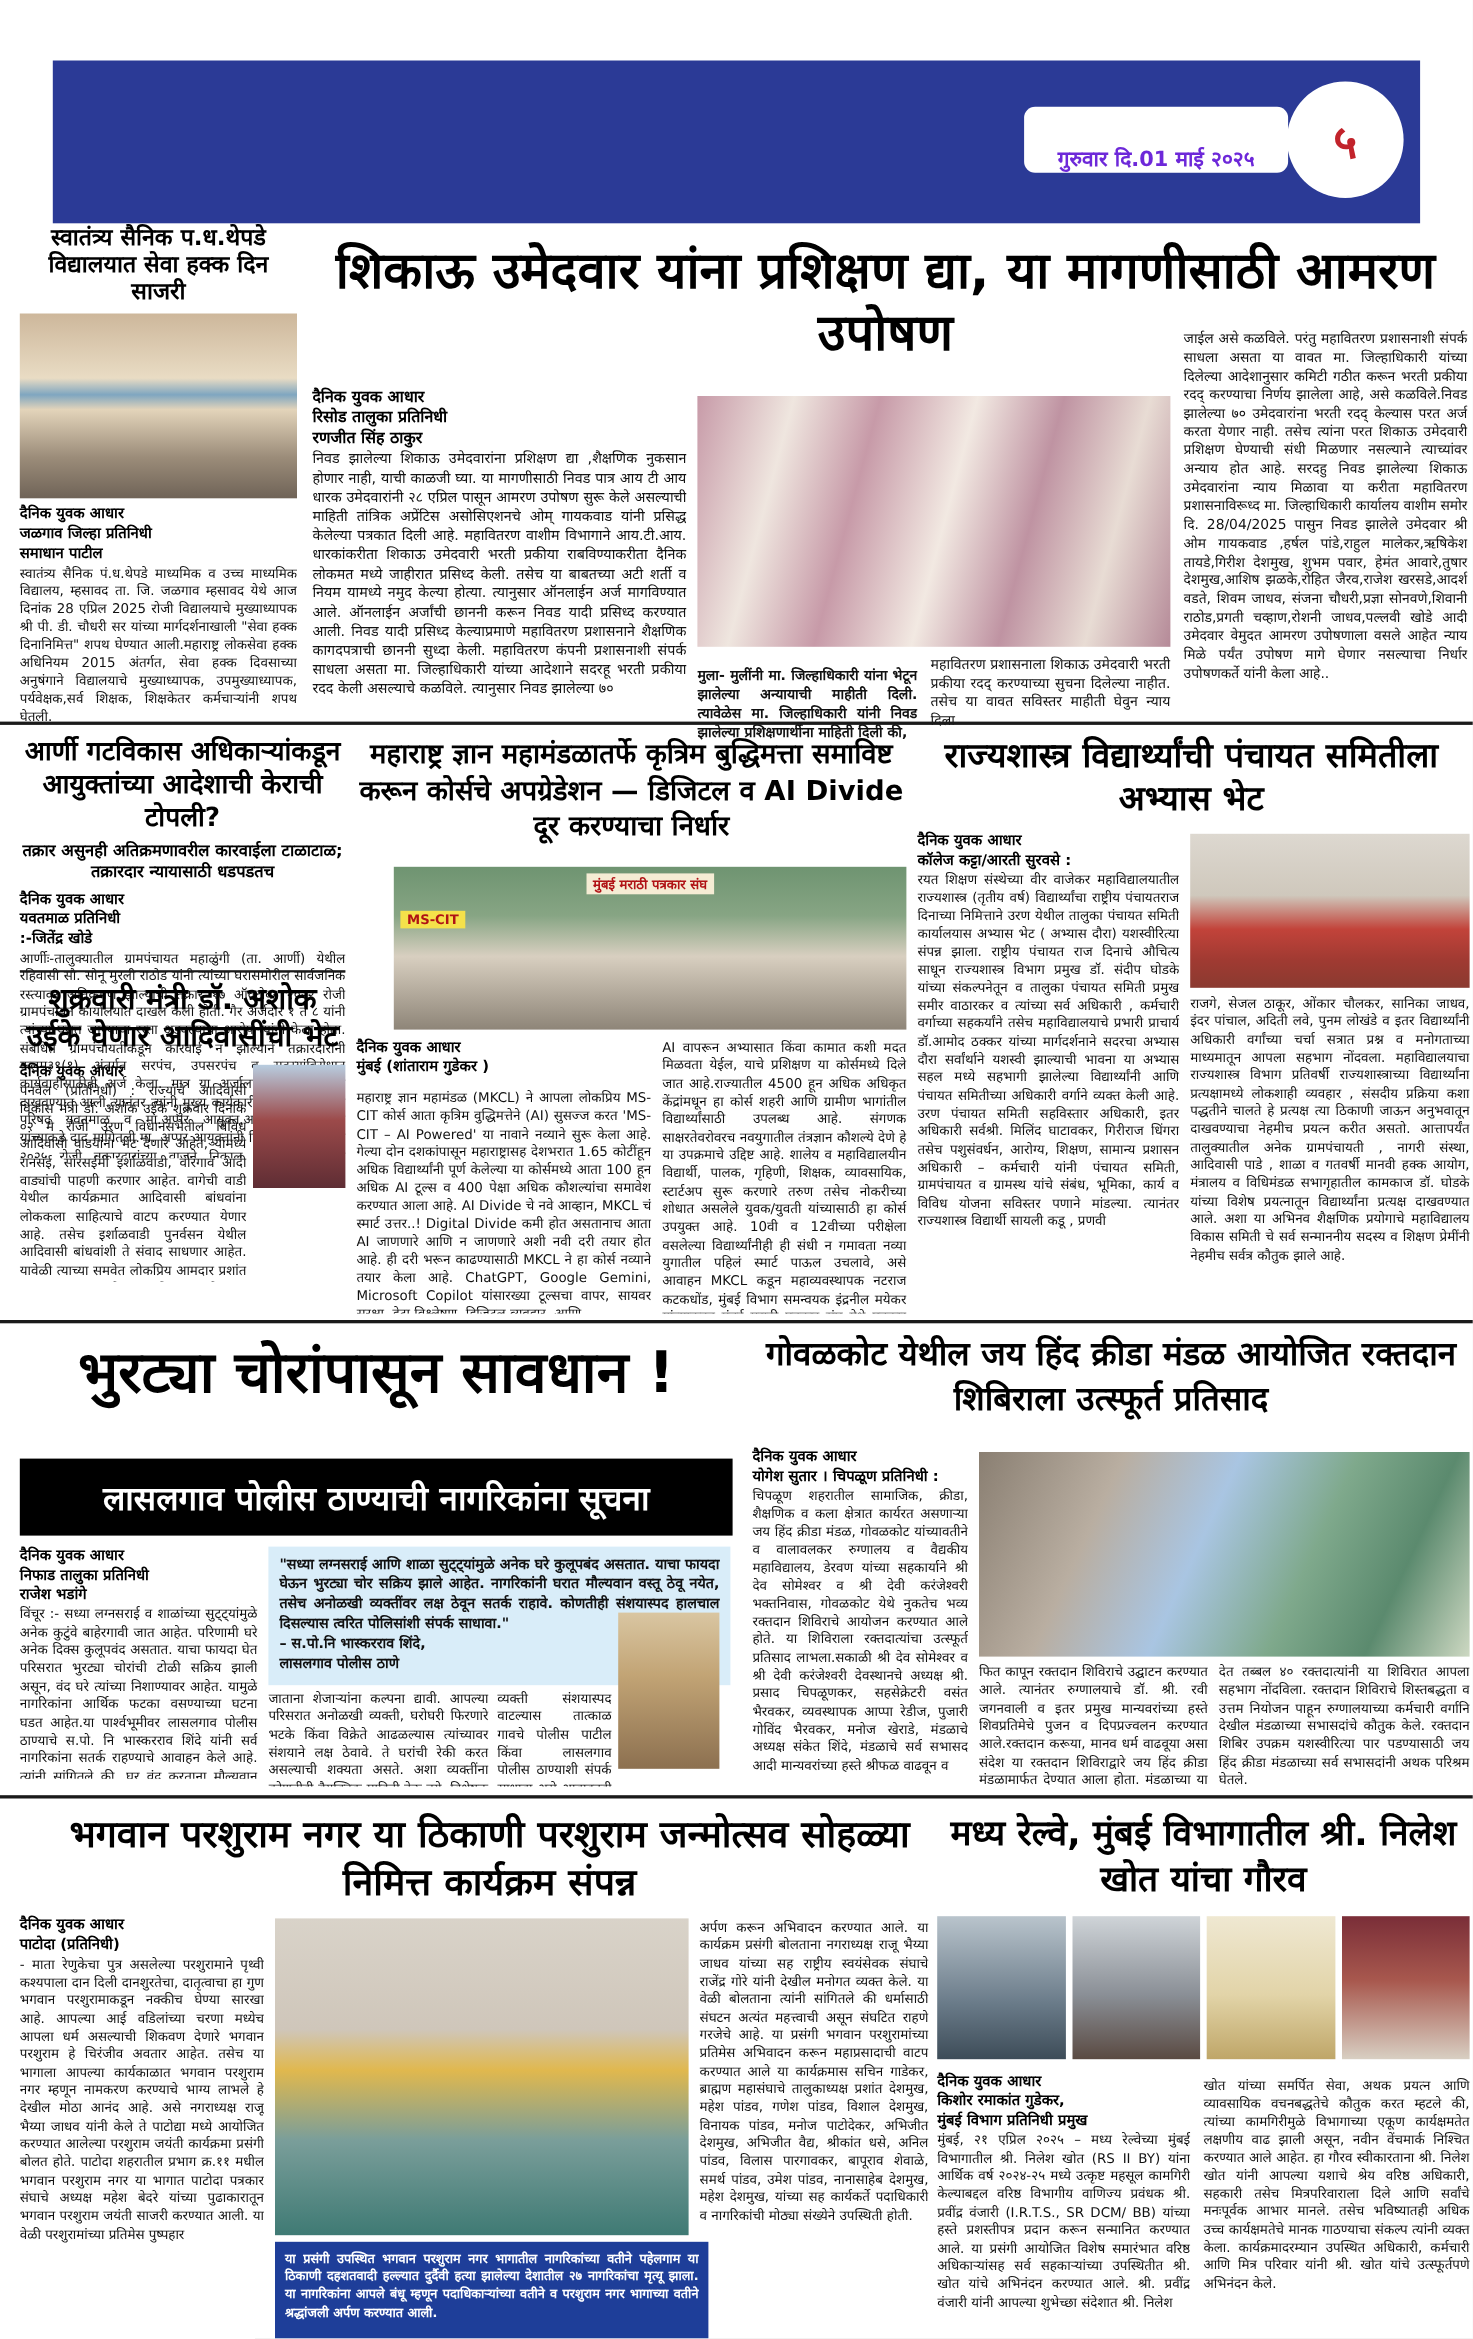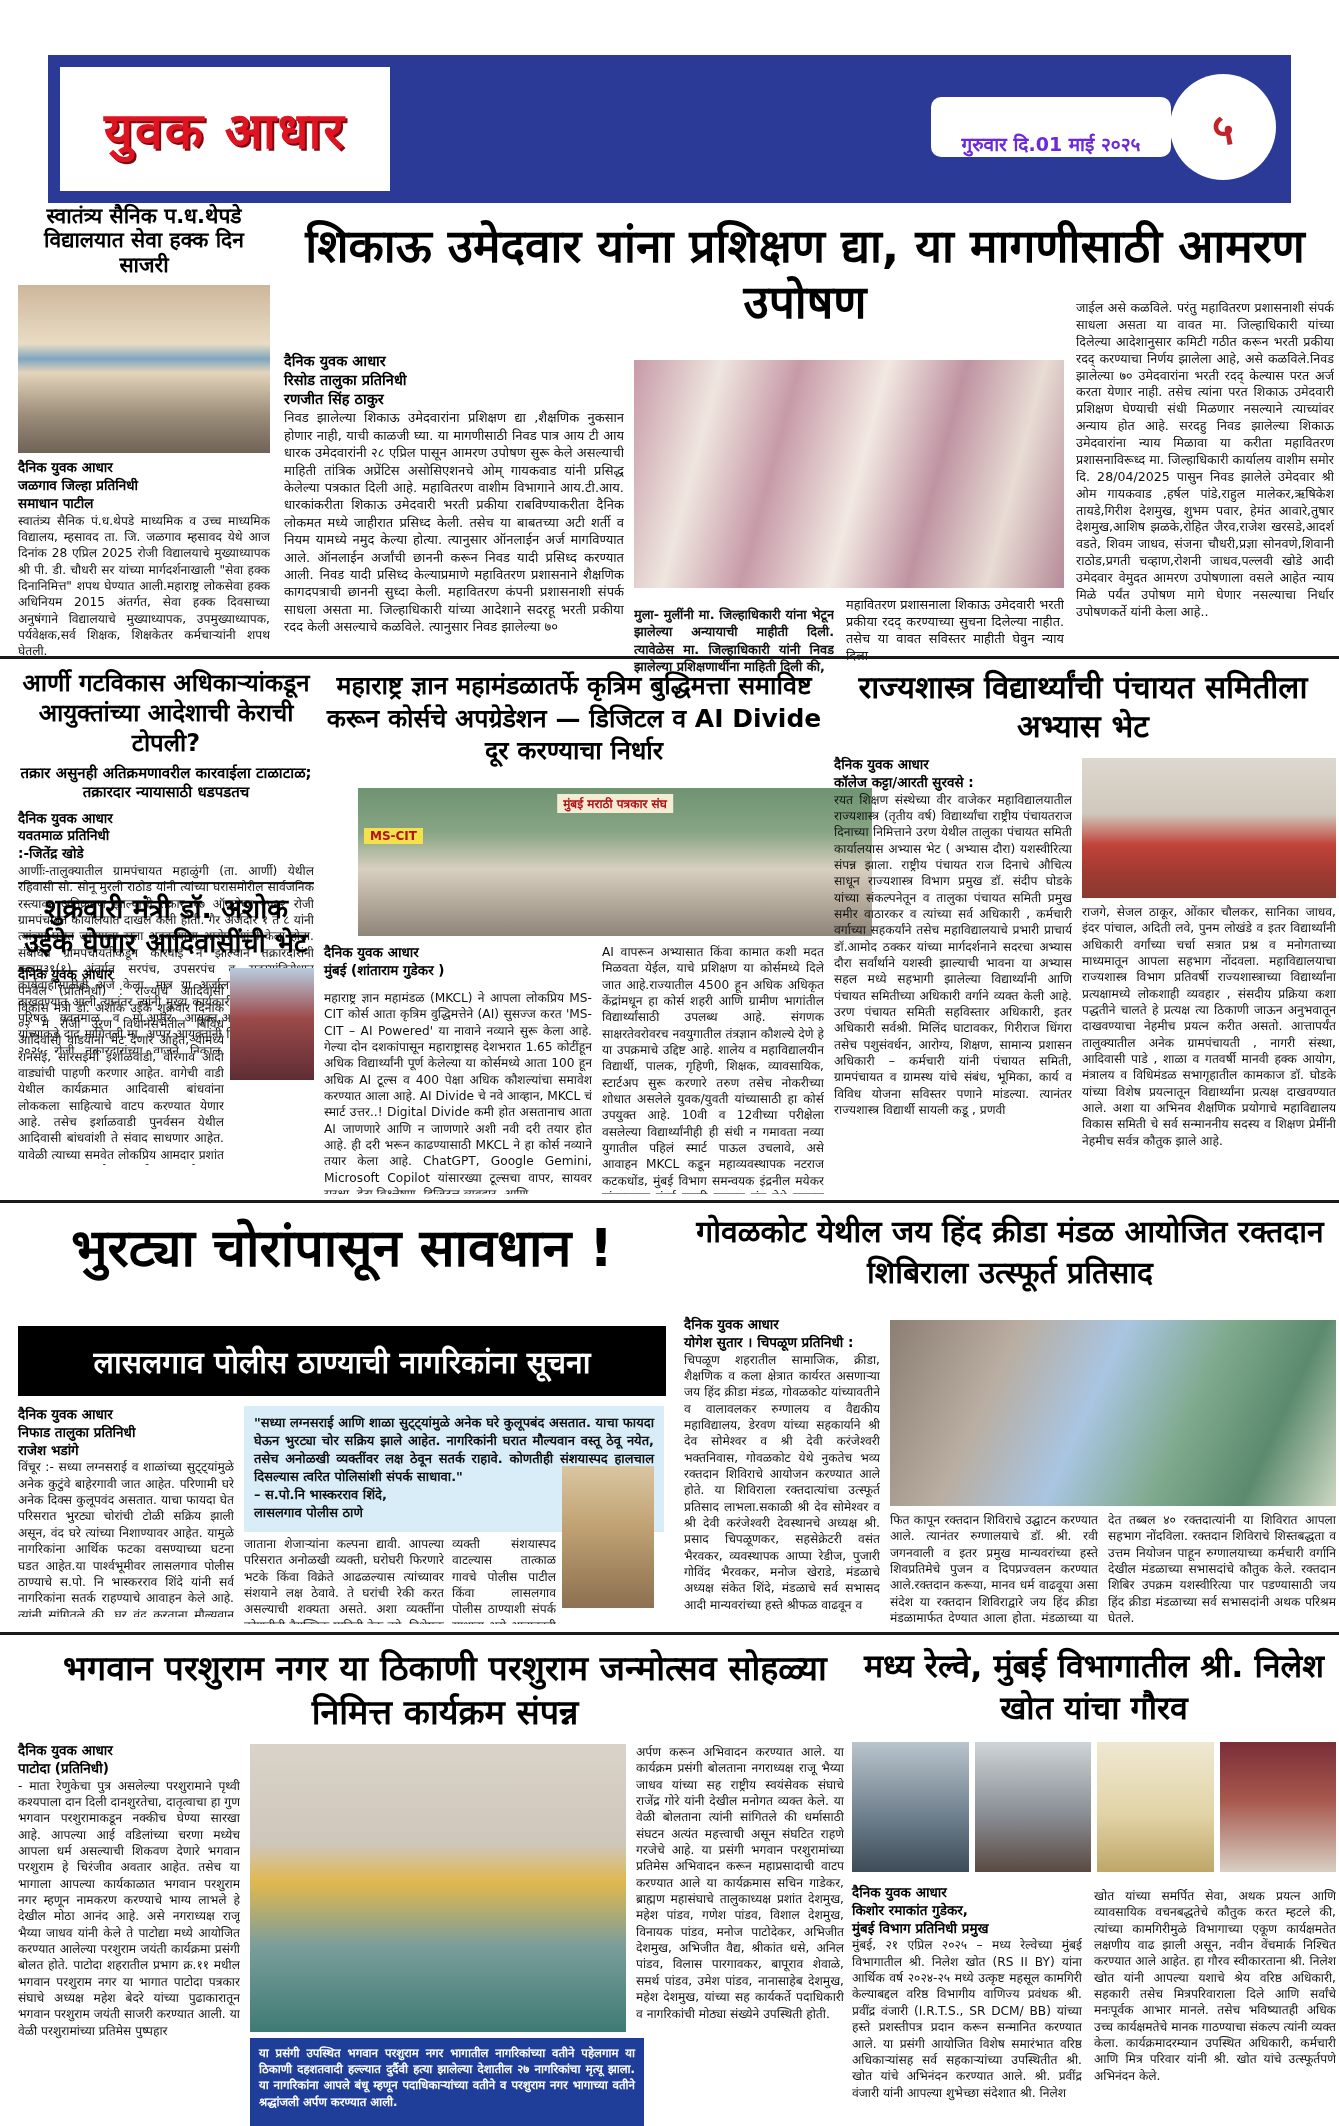--- a/index.html
+++ b/index.html
@@ -31,23 +31,20 @@
              padding:1px 6px;font-size:12px;white-space:nowrap;}
   .photoRow{display:flex;gap:6px;}
   .photoRow>div{flex:1;}
 </style>
 </head>
 <body>
 
 <div id="page">
 
   <div class="a masthead" style="left:48px;top:55px;width:1243px;height:148px;">
-    <div class="a logoBox" style="left:12px;top:12px;width:330px;height:124px;">
-      <span class="logoTxt">युवक आधार</span>
-    </div>
     <div class="a dateBox" style="right:120px;top:42px;width:240px;height:60px;">
       <span>गुरुवार दि.01 माई २०२५</span>
     </div>
     <div class="a pgCircle" style="right:18px;top:22px;width:100px;height:100px;">
       <span>५</span>
     </div>
   </div>
 
   <div class="a" style="left:18px;top:204px;width:252px;">
     <div class="hl" style="font-size:21px;">स्वातंत्र्य सैनिक प.ध.थेपडे विद्यालयात  सेवा हक्क दिन साजरी</div>
@@ -96,21 +93,21 @@
     <div style="margin-top:6px;">
       <div class="photo" style="float:right;width:84px;height:112px;margin:2px 0 4px 6px;background:linear-gradient(180deg,#b8cde0 0%,#9c4a4a 45%,#5e2d34 100%);"></div>
       <div class="by">दैनिक युवक आधार</div>
       <div class="bd" style="height:182px;">पनवेल (प्रतिनिधी) : राज्याचे आदिवासी विकास मंत्री डॉ. अशोक उईके शुक्रवार दिनांक ०२ मे रोजी उरण विधानसभेतील विविध आदिवासी वाडयांना भेट देणार आहेत, यामध्ये रानसई, सारसईमी इर्शाळवाडी, वोरगाव आदी वाड्यांची पाहणी करणार आहेत. वागेची वाडी येथील कार्यक्रमात आदिवासी बांधवांना लोककला साहित्याचे वाटप करण्यात येणार आहे. तसेच इर्शाळवाडी पुनर्वसन येथील आदिवासी बांधवांशी ते संवाद साधणार आहेत. यावेळी त्याच्या समवेत लोकप्रिय आमदार प्रशांत ठाकूर, आमदार महेश बालदी, भाजपचे उत्तर रायगड जिल्हाध्यक्ष अविनाश कोळी, ज्येष्ठ नेते अरुणशेठ भगत यांच्यासह विभागातील पदाधिकारी उपस्थित राहणार आहेत.</div>
     </div>
   </div>
 
   <div class="a" style="left:324px;top:670px;width:500px;">
     <div class="hl" style="font-size:25px;line-height:1.3;">महाराष्ट्र ज्ञान महामंडळातर्फे कृत्रिम बुद्धिमत्ता समाविष्ट करून कोर्सचे अपग्रेडेशन — डिजिटल व AI Divide दूर करण्याचा निर्धार</div>
   </div>
-  <div class="a photo" style="left:358px;top:788px;width:466px;height:148px;background:linear-gradient(180deg,#6f9471 0%,#87a584 30%,#d8cfc0 55%,#8e8578 100%);padding-left:48px;">
+  <div class="a photo" style="left:358px;top:788px;width:466px;height:148px;background:linear-gradient(180deg,#6f9471 0%,#87a584 30%,#d8cfc0 55%,#8e8578 100%);">
     <span class="bannerLbl" style="left:50%;top:6px;transform:translateX(-50%);">मुंबई मराठी पत्रकार संघ</span>
     <span class="bannerLbl" style="left:6px;top:40px;background:#f5e14a;">MS-CIT</span>
   </div>
   <div class="a" style="left:324px;top:944px;width:268px;">
     <div class="by">दैनिक युवक आधार</div>
     <div class="by">मुंबई (शांताराम गुडेकर )</div>
   </div>
   <div class="a bd" style="left:324px;top:990px;width:268px;height:204px;">महाराष्ट्र ज्ञान महामंडळ (MKCL) ने आपला लोकप्रिय MS-CIT कोर्स आता कृत्रिम वुद्धिमत्तेने (AI) सुसज्ज करत 'MS-CIT – AI Powered' या नावाने नव्याने सुरू केला आहे. गेल्या दोन दशकांपासून महाराष्ट्रासह देशभरात 1.65 कोटींहून अधिक विद्यार्थ्यांनी पूर्ण केलेल्या या कोर्समध्ये आता 100 हून अधिक AI टूल्स व 400 पेक्षा अधिक कौशल्यांचा समावेश करण्यात आला आहे. AI Divide चे नवे आव्हान, MKCL चं स्मार्ट उत्तर..! Digital Divide कमी होत असतानाच आता AI जाणणारे आणि न जाणणारे अशी नवी दरी तयार होत आहे. ही दरी भरून काढण्यासाठी MKCL ने हा कोर्स नव्याने तयार केला आहे. ChatGPT, Google Gemini, Microsoft Copilot यांसारख्या टूल्सचा वापर, सायवर सुरक्षा, डेटा विश्लेषण, डिजिटल व्यवहार, आणि</div>
   <div class="a bd" style="left:602px;top:944px;width:222px;height:250px;">AI वापरून अभ्यासात किंवा कामात कशी मदत मिळवता येईल, याचे प्रशिक्षण या कोर्समध्ये दिले जात आहे.राज्यातील 4500 हून अधिक अधिकृत केंद्रांमधून हा कोर्स शहरी आणि ग्रामीण भागांतील विद्यार्थ्यांसाठी उपलब्ध आहे. संगणक साक्षरतेवरोवरच नवयुगातील तंत्रज्ञान कौशल्ये देणे हे या उपक्रमाचे उद्दिष्ट आहे. शालेय व महाविद्यालयीन विद्यार्थी, पालक, गृहिणी, शिक्षक, व्यावसायिक, स्टार्टअप सुरू करणारे तरुण तसेच नोकरीच्या शोधात असलेले युवक/युवती यांच्यासाठी हा कोर्स उपयुक्त आहे. 10वी व 12वीच्या परीक्षेला वसलेल्या विद्यार्थ्यांनीही ही संधी न गमावता नव्या युगातील पहिलं स्मार्ट पाऊल उचलावे, असे आवाहन MKCL कडून महाव्यवस्थापक नटराज कटकधोंड, मुंबई विभाग समन्वयक इंद्रनील मयेकर यांच्याकडून मुंबई मराठी पत्रकार संघ येथे पत्रकार परिषद मध्ये करण्यात आले आहे.यावेळी mkcl चे विविध पदाधिकारी देखील उपस्थित होते.</div>
 

